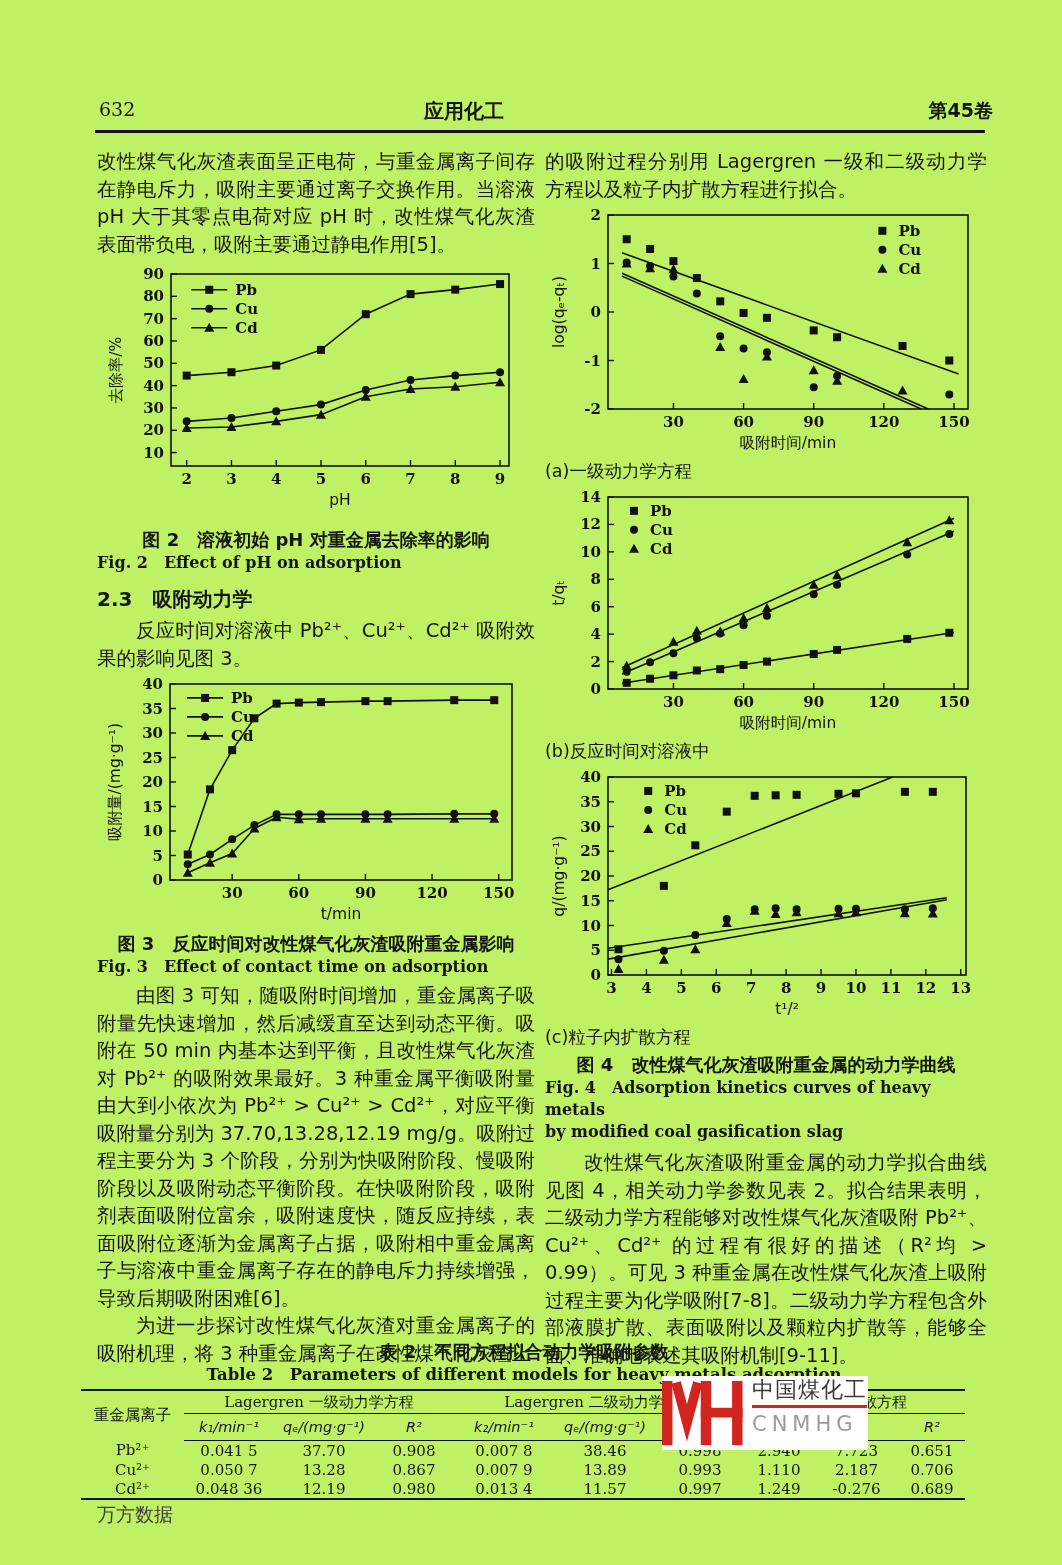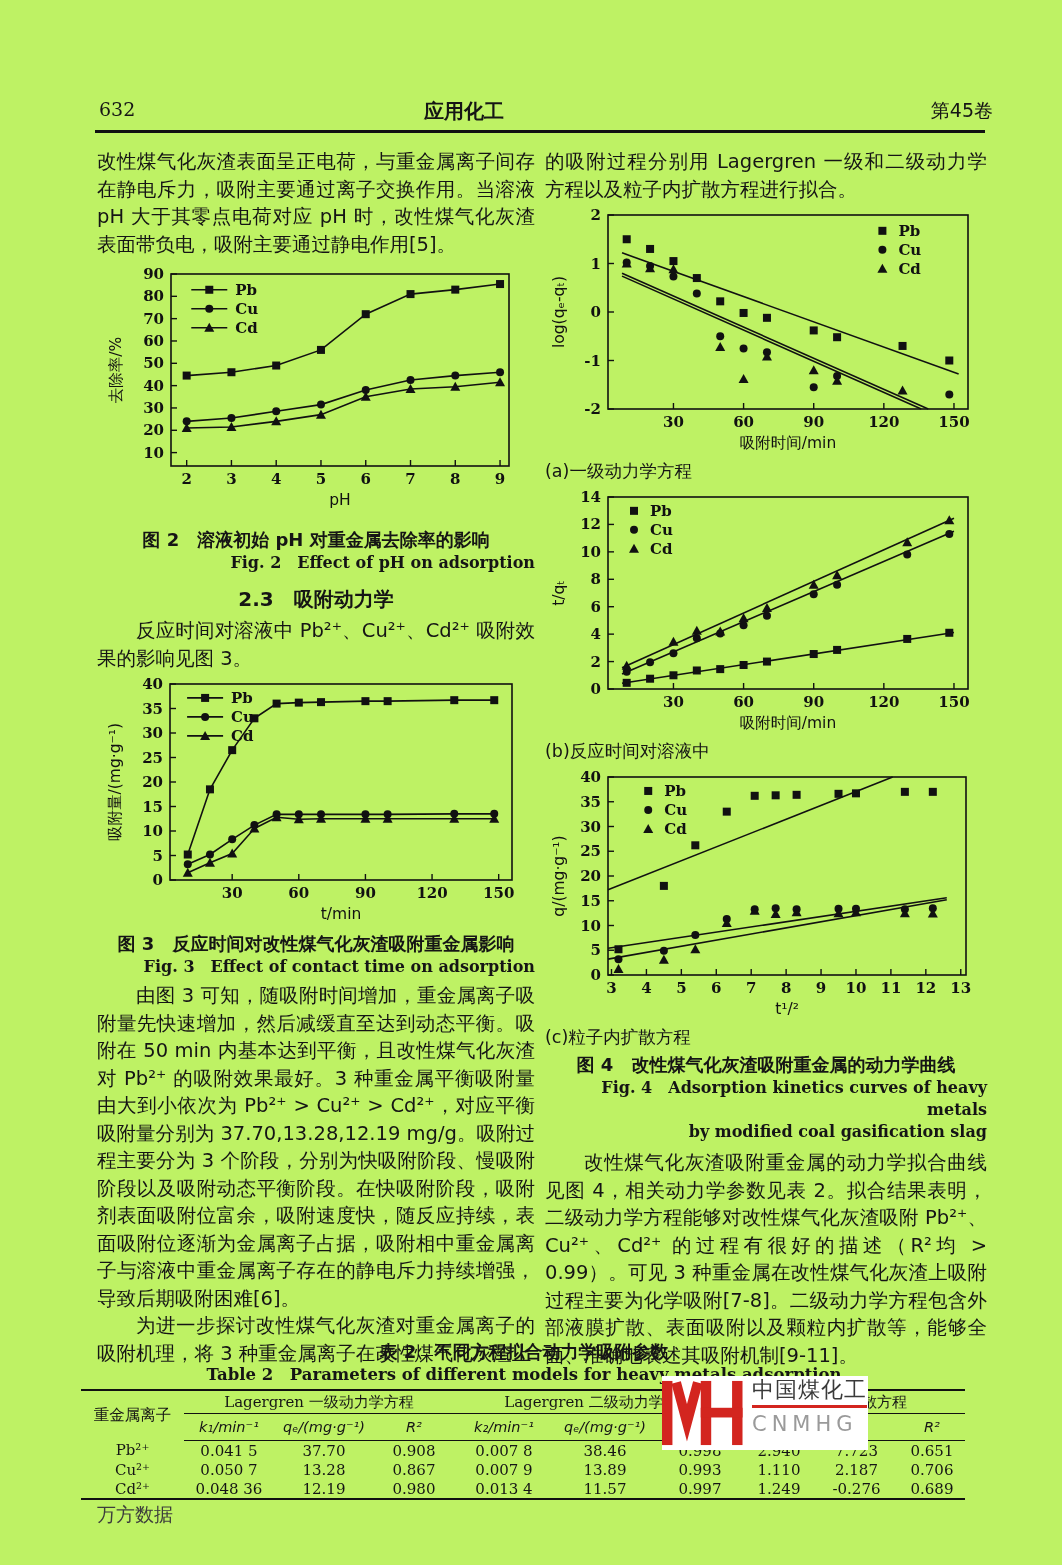--- a/index.html
+++ b/index.html
@@ -1,33 +1,33 @@
 <!DOCTYPE html>
 <html><head>
 <meta charset="utf-8">
 <style>
   html,body{margin:0;padding:0;background:#e8e8e8;}
   .page{position:relative;width:1062px;height:1565px;background:#bef264;overflow:hidden;
         font-family:"DejaVu Sans",sans-serif;color:#151515;padding-left:8px;}
   
   .hdr-num{position:absolute;left:99px;top:98px;font:19px "DejaVu Serif",serif;}
   .hdr-journal{position:absolute;left:0;top:98px;width:928px;text-align:center;font-size:20px;font-weight:bold;}
-  .hdr-vol{position:absolute;right:77px;top:98px;font-size:19px;}
+  .hdr-vol{position:absolute;right:77px;top:98px;font-size:19px;font-weight:bold;}
   .hdr-rule{position:absolute;left:95px;top:130px;width:890px;height:3px;background:#111;}
   
   .col{position:absolute;top:148px;width:438px;}
   .col.left{left:97px;}
   .col.right{left:545px;width:442px;}
   .col p{margin:0;font-size:19.5px;line-height:27.5px;text-align:justify;}
   .indent{text-indent:2em;}
-  .sec{margin:12px 0 4px 0;font-size:20px;font-weight:bold;text-align:center;}
+  .sec{margin:12px 0 4px 0;font-size:20px;font-weight:bold;}
   .figwrap{text-align:center;}
   .figwrap svg{display:inline-block;}
   .cap-cn{font-size:18px;font-weight:bold;text-align:center;line-height:24px;margin-top:12px;}
-  .cap-en{font:bold 16px "DejaVu Serif",serif;text-align:right;line-height:22px;}
+  .cap-en{font:bold 16px "DejaVu Serif",serif;text-align:left;line-height:22px;}
   .subcap{font-size:17.5px;text-align:left;line-height:24px;}
   .mt4{margin-top:4px!important;} .mt6{margin-top:6px!important;} .mt2{margin-top:2px!important;}
   
   .tick{font:bold 15px "DejaVu Serif",serif;fill:#111;}
   .axlabel{font-size:15.5px;fill:#111;font-family:"DejaVu Sans",sans-serif;}
   .legend{font:bold 15px "DejaVu Serif",serif;fill:#111;}
   
   .table-block{position:absolute;left:81px;top:1340px;width:886px;}
   .tbl-title-cn{font-size:18px;font-weight:bold;text-align:center;line-height:24px;}
   .tbl-title-en{font:bold 16.5px "DejaVu Serif",serif;text-align:center;line-height:22px;}

